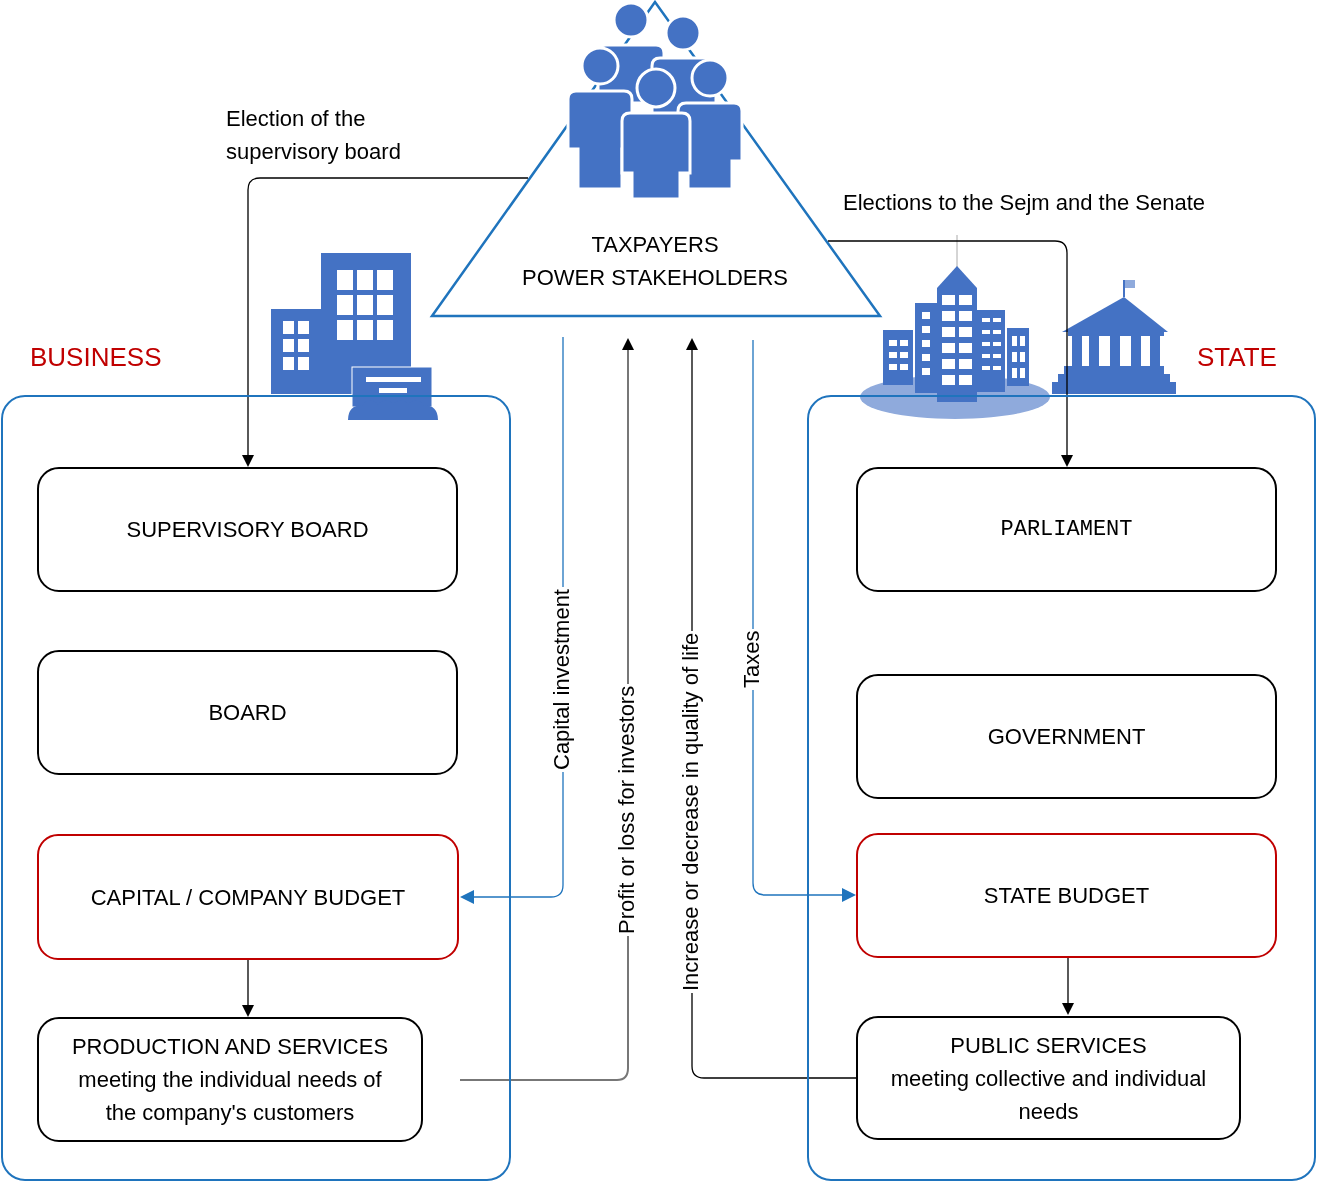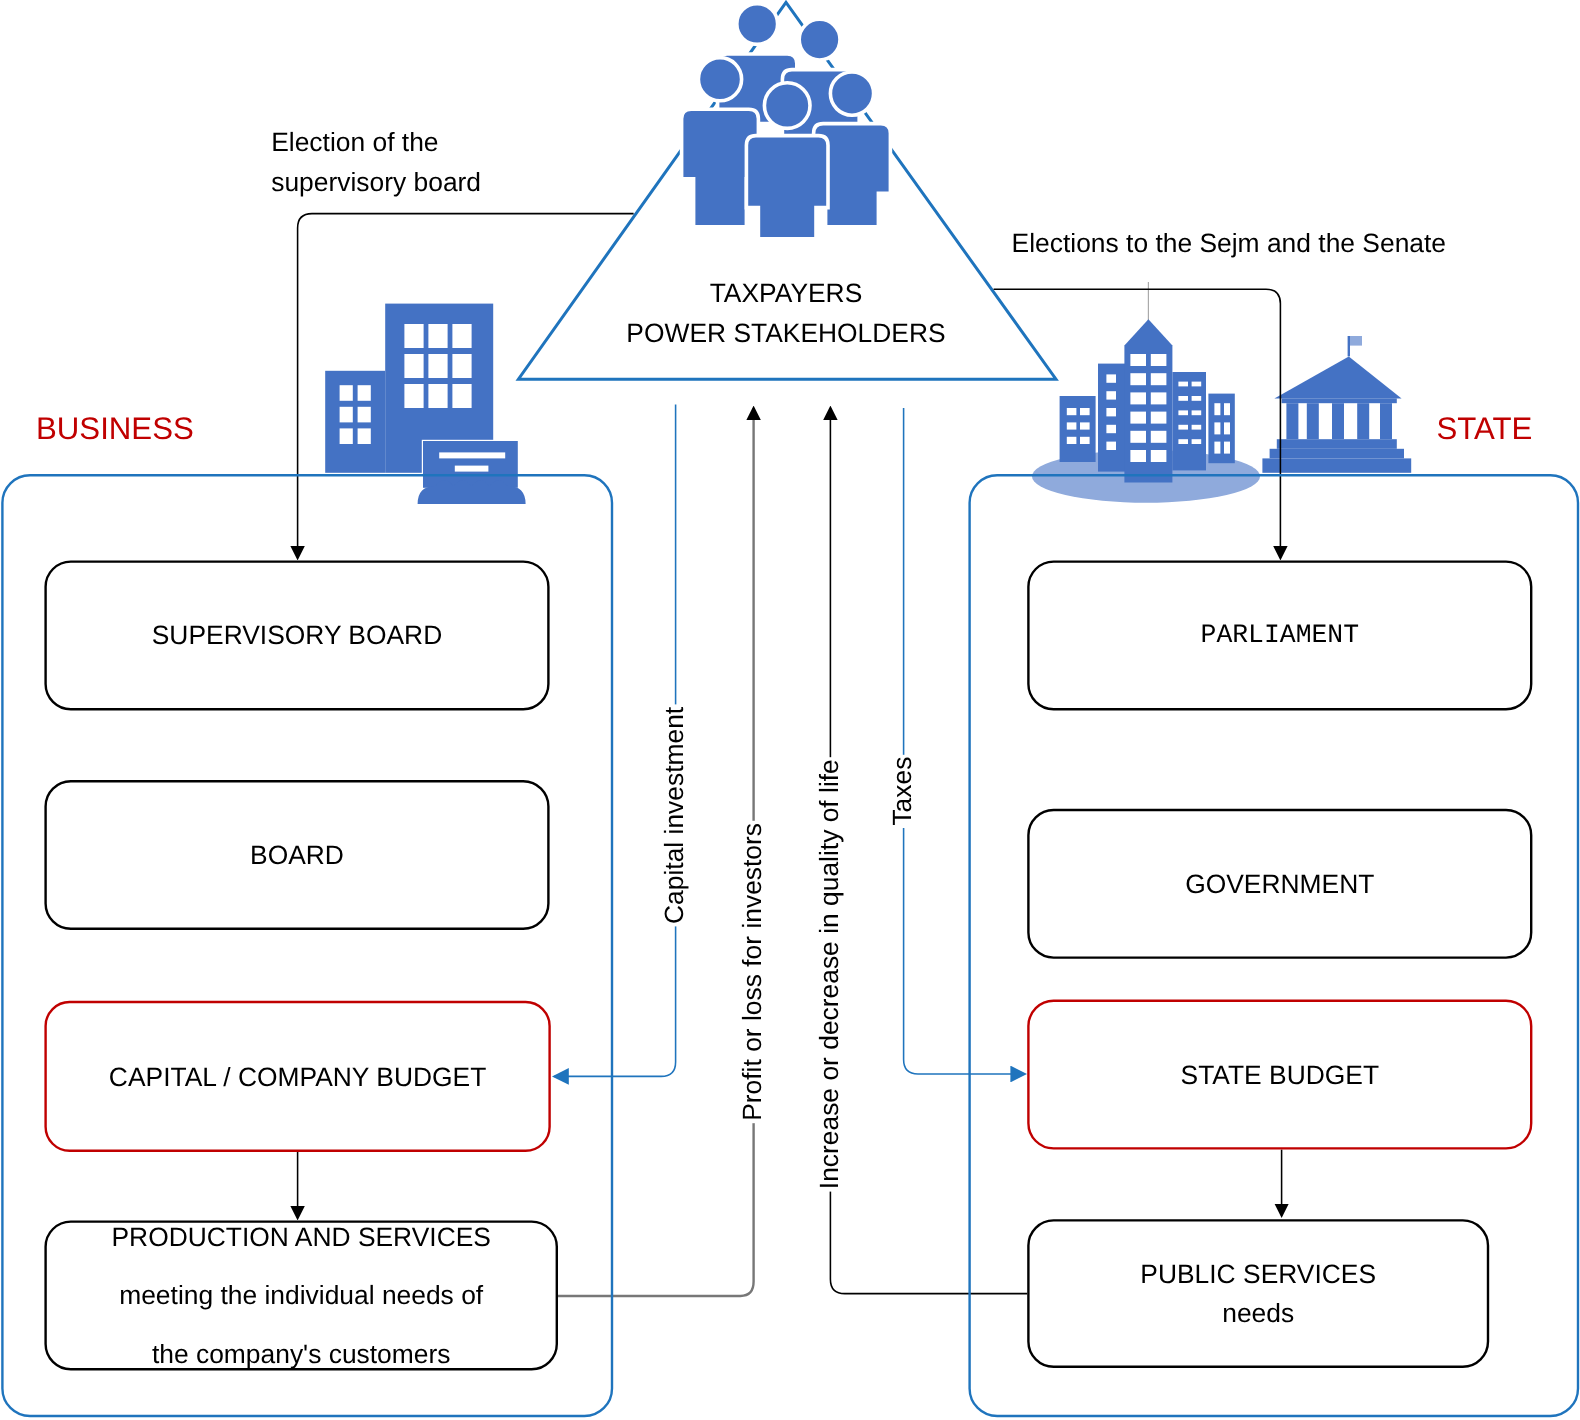--- a/index.html
+++ b/index.html
@@ -176,31 +176,32 @@
 
 <div class="box" style="left:37px; top:467px; width:421px; height:125px;">
   <div>SUPERVISORY BOARD</div>
 </div>
 <div class="box" style="left:37px; top:650px; width:421px; height:125px;">
   <div>BOARD</div>
 </div>
 <div class="box budget" style="left:37px; top:834px; width:422px; height:126px;border-radius:21px;">
   <div>CAPITAL / COMPANY BUDGET</div>
 </div>
-<div class="box" style="left:37px; top:1017px; width:428px; height:125px;gap:16px;">
+<div class="box" style="left:37px; top:1017px; width:386px; height:125px;">
   <div>PRODUCTION AND SERVICES</div>
   <div>meeting the individual needs of</div>
   <div>the company's customers</div>
 </div>
 
 <div class="box" style="left:856px; top:467px; width:421px; height:125px;font-family:Liberation Mono, monospace;">
   <div>PARLIAMENT</div>
 </div>
 <div class="box" style="left:856px; top:650px; width:421px; height:125px;margin-top:24px;">
   <div>GOVERNMENT</div>
 </div>
 <div class="box budget" style="left:856px; top:833px; width:421px; height:125px;">
   <div>STATE BUDGET</div>
 </div>
 <div class="box" style="left:856px; top:1016px; width:385px; height:124px;">
   <div>PUBLIC SERVICES</div>
+  <div>meeting collective and individual</div>
   <div>needs</div>
 </div>
 
 </body></html>

